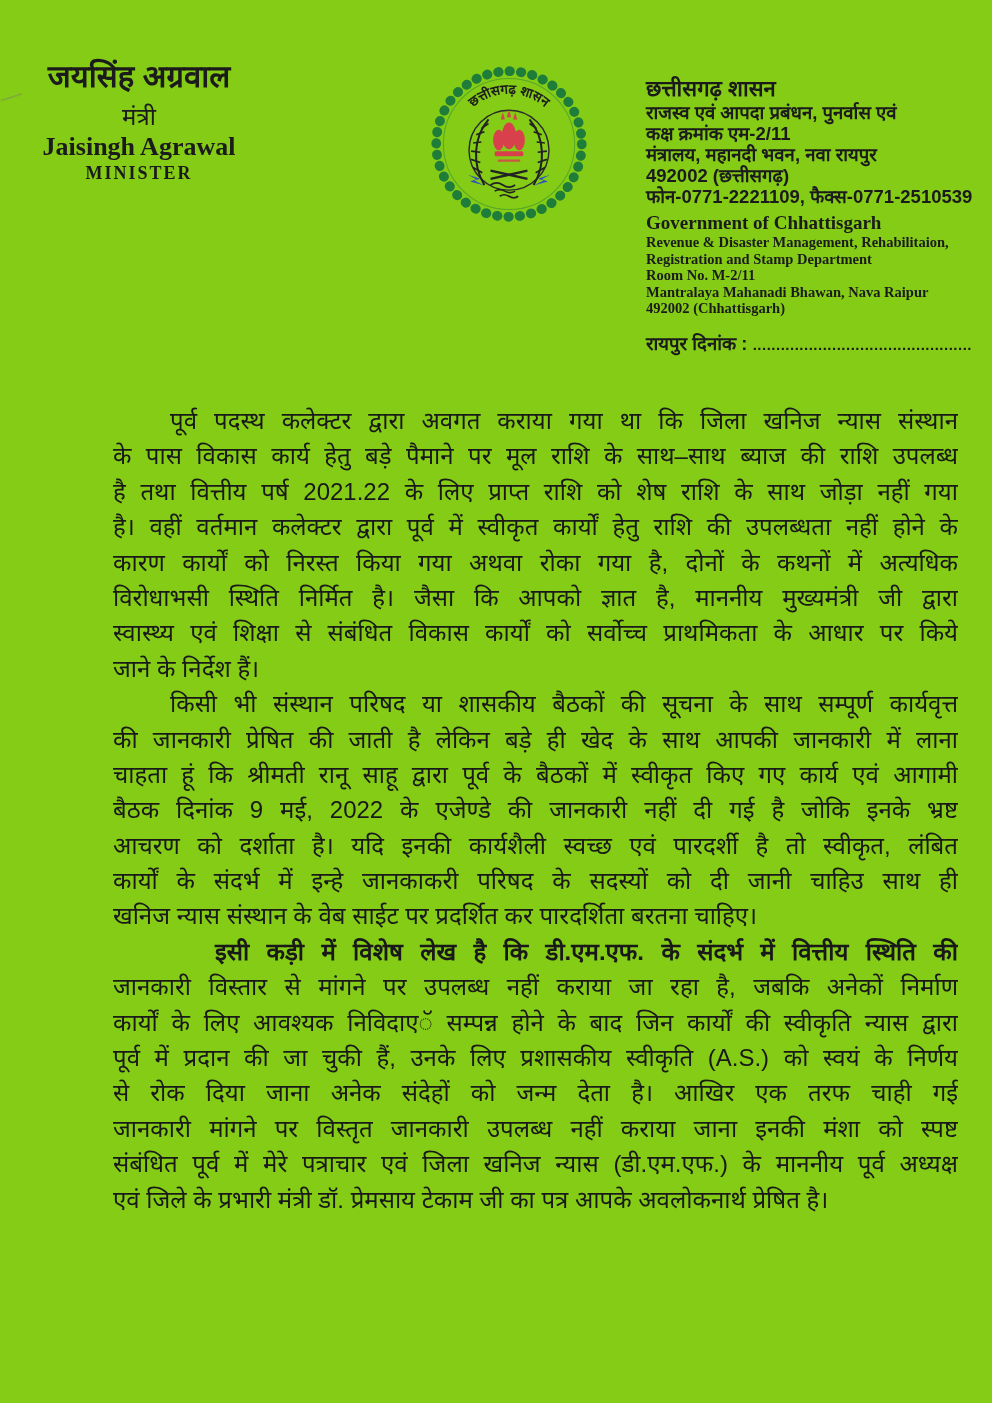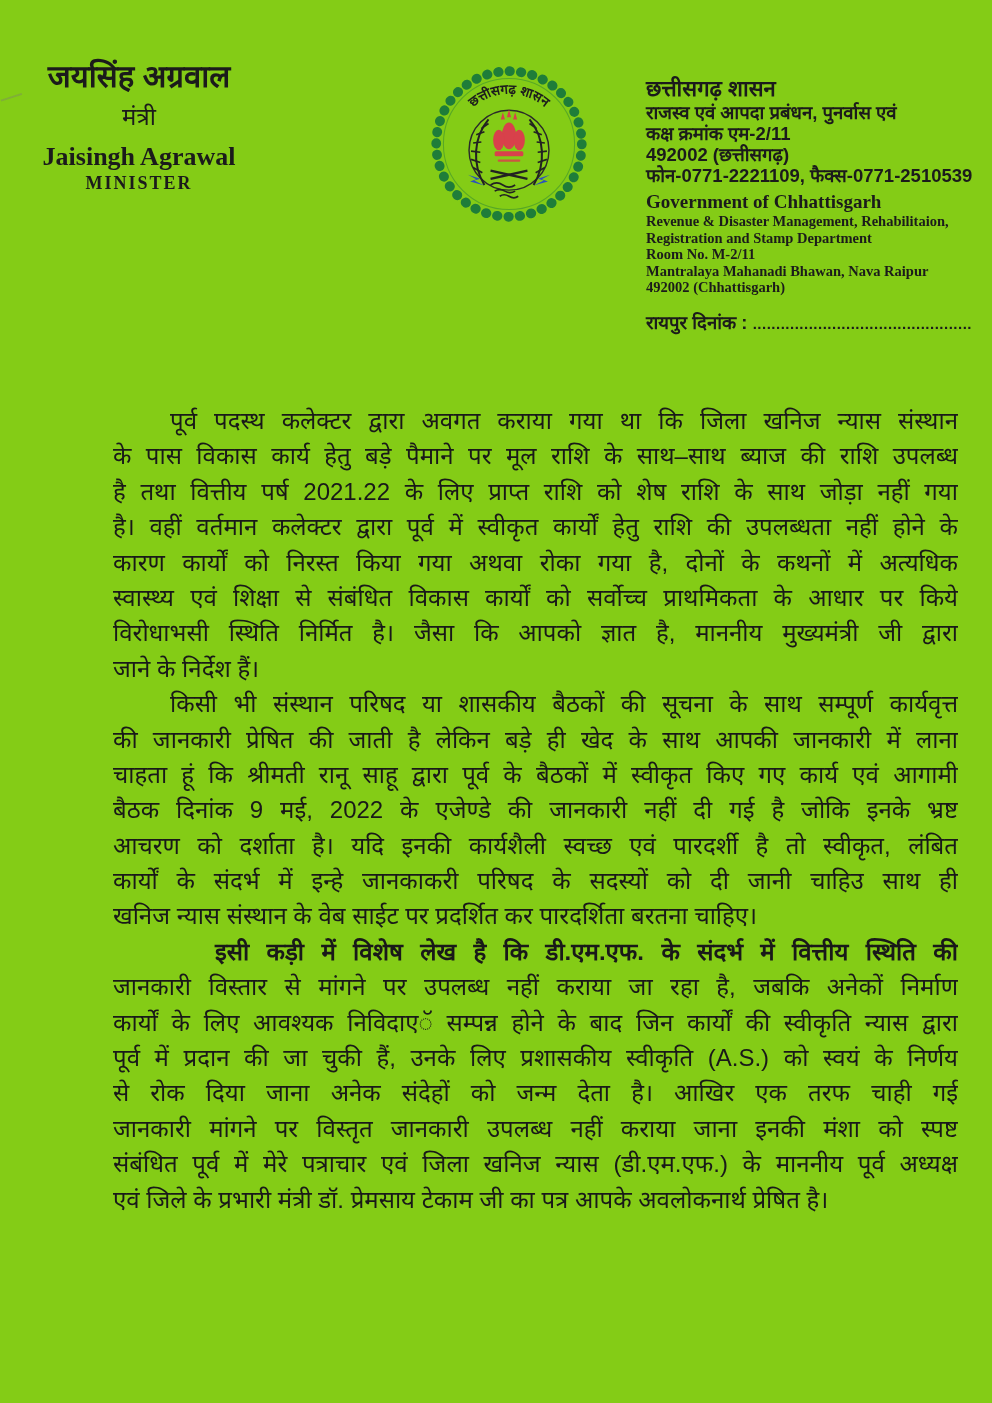--- a/index.html
+++ b/index.html
@@ -6,21 +6,21 @@
   body{background:#d9d9d9;font-family:"Liberation Sans",sans-serif;}
   .page{
     position:relative;width:992px;height:1403px;margin:0 auto;
     background:#84cc16;color:#1b1b1b;overflow:hidden;
     box-shadow:0 0 6px rgba(0,0,0,.25);
   }
   
   .lh-left{position:absolute;left:28px;top:58px;width:222px;text-align:center;}
   .lh-left .name-hi{font-size:31px;font-weight:700;line-height:1.25;}
   .lh-left .title-hi{font-size:24px;font-weight:400;margin-top:2px;}
-  .lh-left .name-en{font-family:"Liberation Serif",serif;font-size:26px;font-weight:700;margin-top:10px;}
+  .lh-left .name-en{font-family:"Liberation Serif",serif;font-size:26px;font-weight:700;}
   .lh-left .title-en{font-family:"Liberation Serif",serif;font-size:18px;font-weight:700;letter-spacing:2px;margin-top:1px;}
   
   .lh-emblem{position:absolute;left:427px;top:62px;width:164px;height:164px;}
   .lh-emblem svg{width:100%;height:100%;}
   
   .lh-right{position:absolute;left:646px;top:76px;width:336px;}
   .hi-line{font-size:18.5px;font-weight:700;line-height:21px;}
   .hi-line.first{font-size:22px;line-height:26px;}
   .en-block{margin-top:5px;font-family:"Liberation Serif",serif;}
   .en-line{font-size:14.5px;font-weight:700;line-height:16.5px;}
@@ -115,20 +115,21 @@
         <path d="M66,126 q5,-3 10,0 t10,0"></path>
         <path d="M71,131 q4,-3 9,0 t9,0"></path>
       </g>
     </svg>
   </div>
 
   <div class="lh-right">
     <div class="hi-line first">छत्तीसगढ़ शासन</div>
     <div class="hi-line">राजस्व एवं आपदा प्रबंधन, पुनर्वास एवं</div>
     <div class="hi-line">कक्ष क्रमांक एम-2/11</div>
+    <div class="hi-line">मंत्रालय, महानदी भवन, नवा रायपुर</div>
     <div class="hi-line">492002 (छत्तीसगढ़)</div>
     <div class="hi-line">फोन-0771-2221109, फैक्स-0771-2510539</div>
     <div class="en-block">
       <div class="en-line first">Government of Chhattisgarh</div>
       <div class="en-line">Revenue &amp; Disaster Management, Rehabilitaion,</div>
       <div class="en-line">Registration and Stamp Department</div>
       <div class="en-line">Room No. M-2/11</div>
       <div class="en-line">Mantralaya Mahanadi Bhawan, Nava Raipur</div>
       <div class="en-line">492002 (Chhattisgarh)</div>
     </div>
@@ -139,22 +140,22 @@
   </div>
 
   <div class="letter-body">
 
     <div>
       <div class="bline indent1">पूर्व पदस्थ कलेक्टर द्वारा अवगत कराया गया था कि जिला खनिज न्यास संस्थान</div>
       <div class="bline">के पास विकास कार्य हेतु बड़े पैमाने पर मूल राशि के साथ–साथ ब्याज की राशि उपलब्ध</div>
       <div class="bline">है तथा वित्तीय पर्ष 2021.22 के लिए प्राप्त राशि को शेष राशि के साथ जोड़ा नहीं गया</div>
       <div class="bline">है। वहीं वर्तमान कलेक्टर द्वारा पूर्व में स्वीकृत कार्यों हेतु राशि की उपलब्धता नहीं होने के</div>
       <div class="bline">कारण कार्यों को निरस्त किया गया अथवा रोका गया है, दोनों के कथनों में अत्यधिक</div>
+      <div class="bline">विरोधाभसी स्थिति निर्मित है। जैसा कि आपको ज्ञात है, माननीय मुख्यमंत्री जी द्वारा</div>
       <div class="bline">स्वास्थ्य एवं शिक्षा से संबंधित विकास कार्यों को सर्वोच्च प्राथमिकता के आधार पर किये</div>
-      <div class="bline">विरोधाभसी स्थिति निर्मित है। जैसा कि आपको ज्ञात है, माननीय मुख्यमंत्री जी द्वारा</div>
       <div class="bline last">जाने के निर्देश हैं।</div>
     </div>
 
     <div>
       <div class="bline indent1">किसी भी संस्थान परिषद या शासकीय बैठकों की सूचना के साथ सम्पूर्ण कार्यवृत्त</div>
       <div class="bline">की जानकारी प्रेषित की जाती है लेकिन बड़े ही खेद के साथ आपकी जानकारी में लाना</div>
       <div class="bline">चाहता हूं कि श्रीमती रानू साहू द्वारा पूर्व के बैठकों में स्वीकृत किए गए कार्य एवं आगामी</div>
       <div class="bline">बैठक दिनांक 9 मई, 2022 के एजेण्डे की जानकारी नहीं दी गई है जोकि इनके भ्रष्ट</div>
       <div class="bline">आचरण को दर्शाता है। यदि इनकी कार्यशैली स्वच्छ एवं पारदर्शी है तो स्वीकृत, लंबित</div>
       <div class="bline">कार्यों के संदर्भ में इन्हे जानकाकरी परिषद के सदस्यों को दी जानी चाहिउ साथ ही</div>

